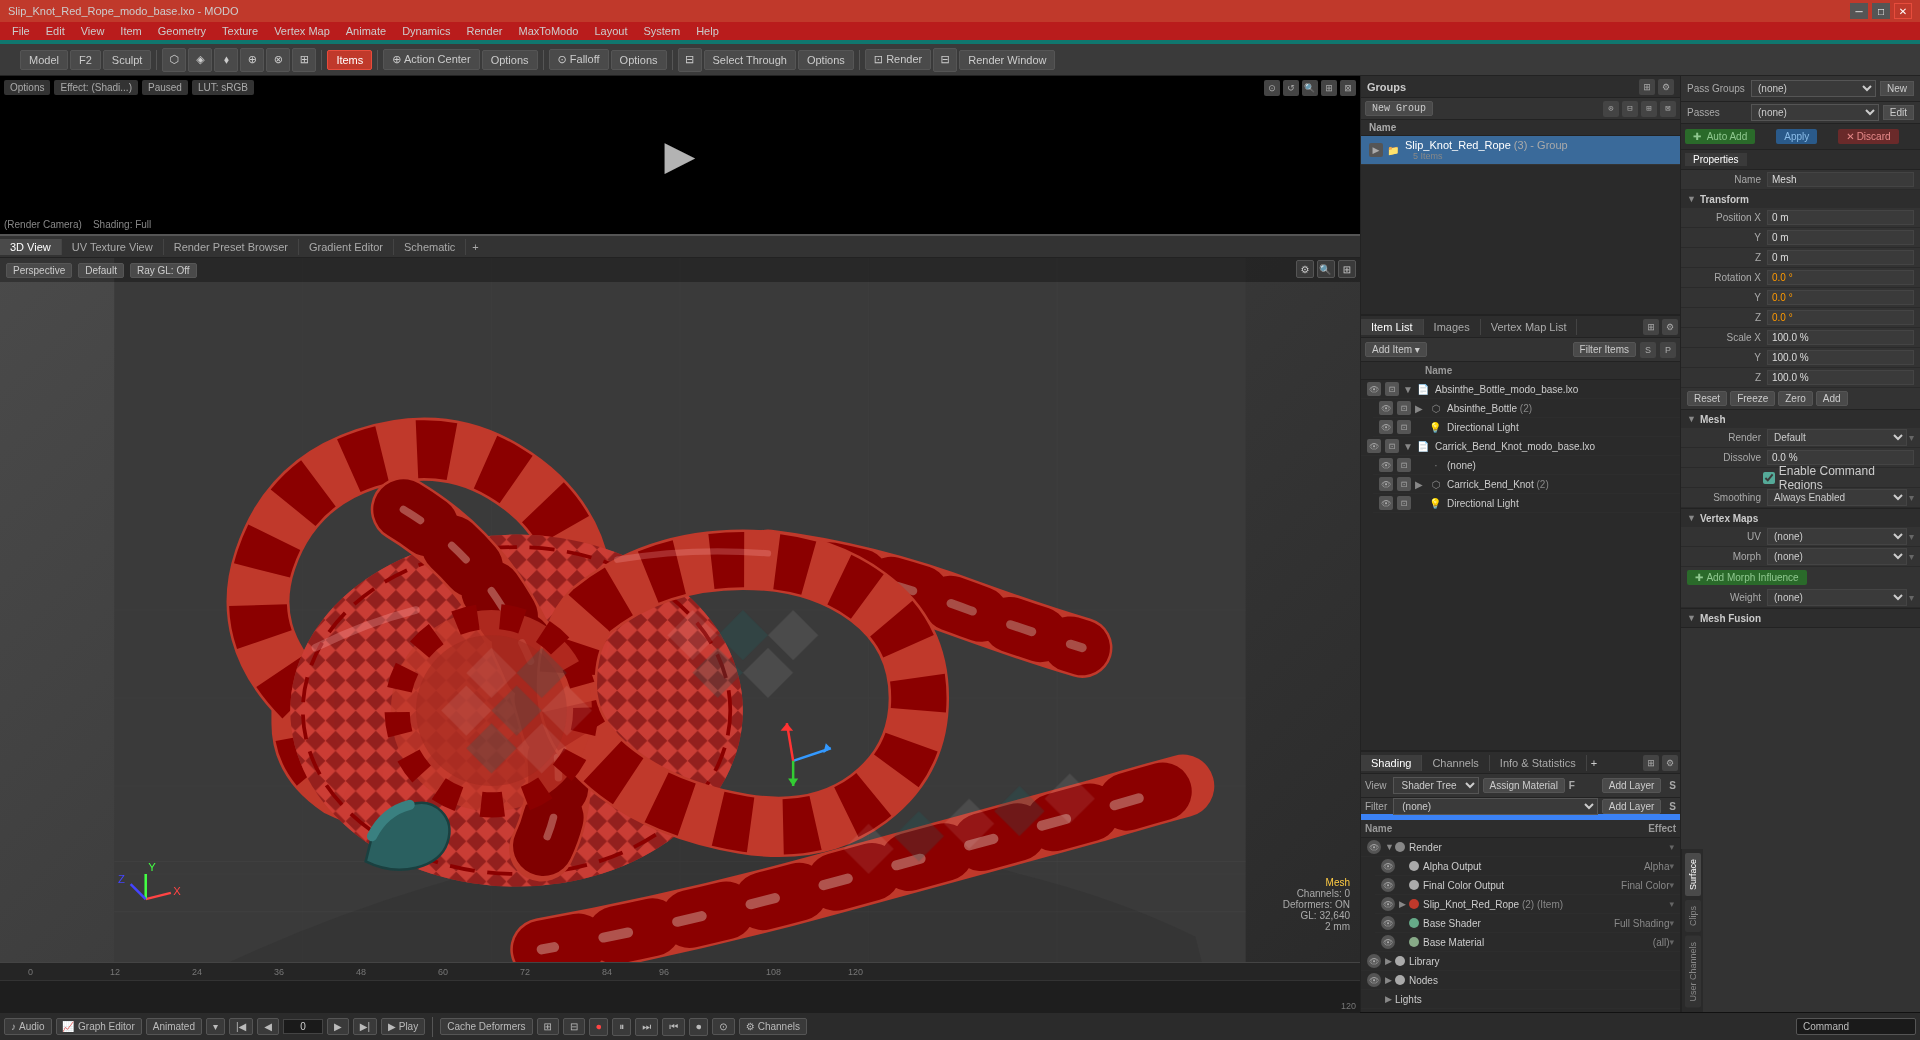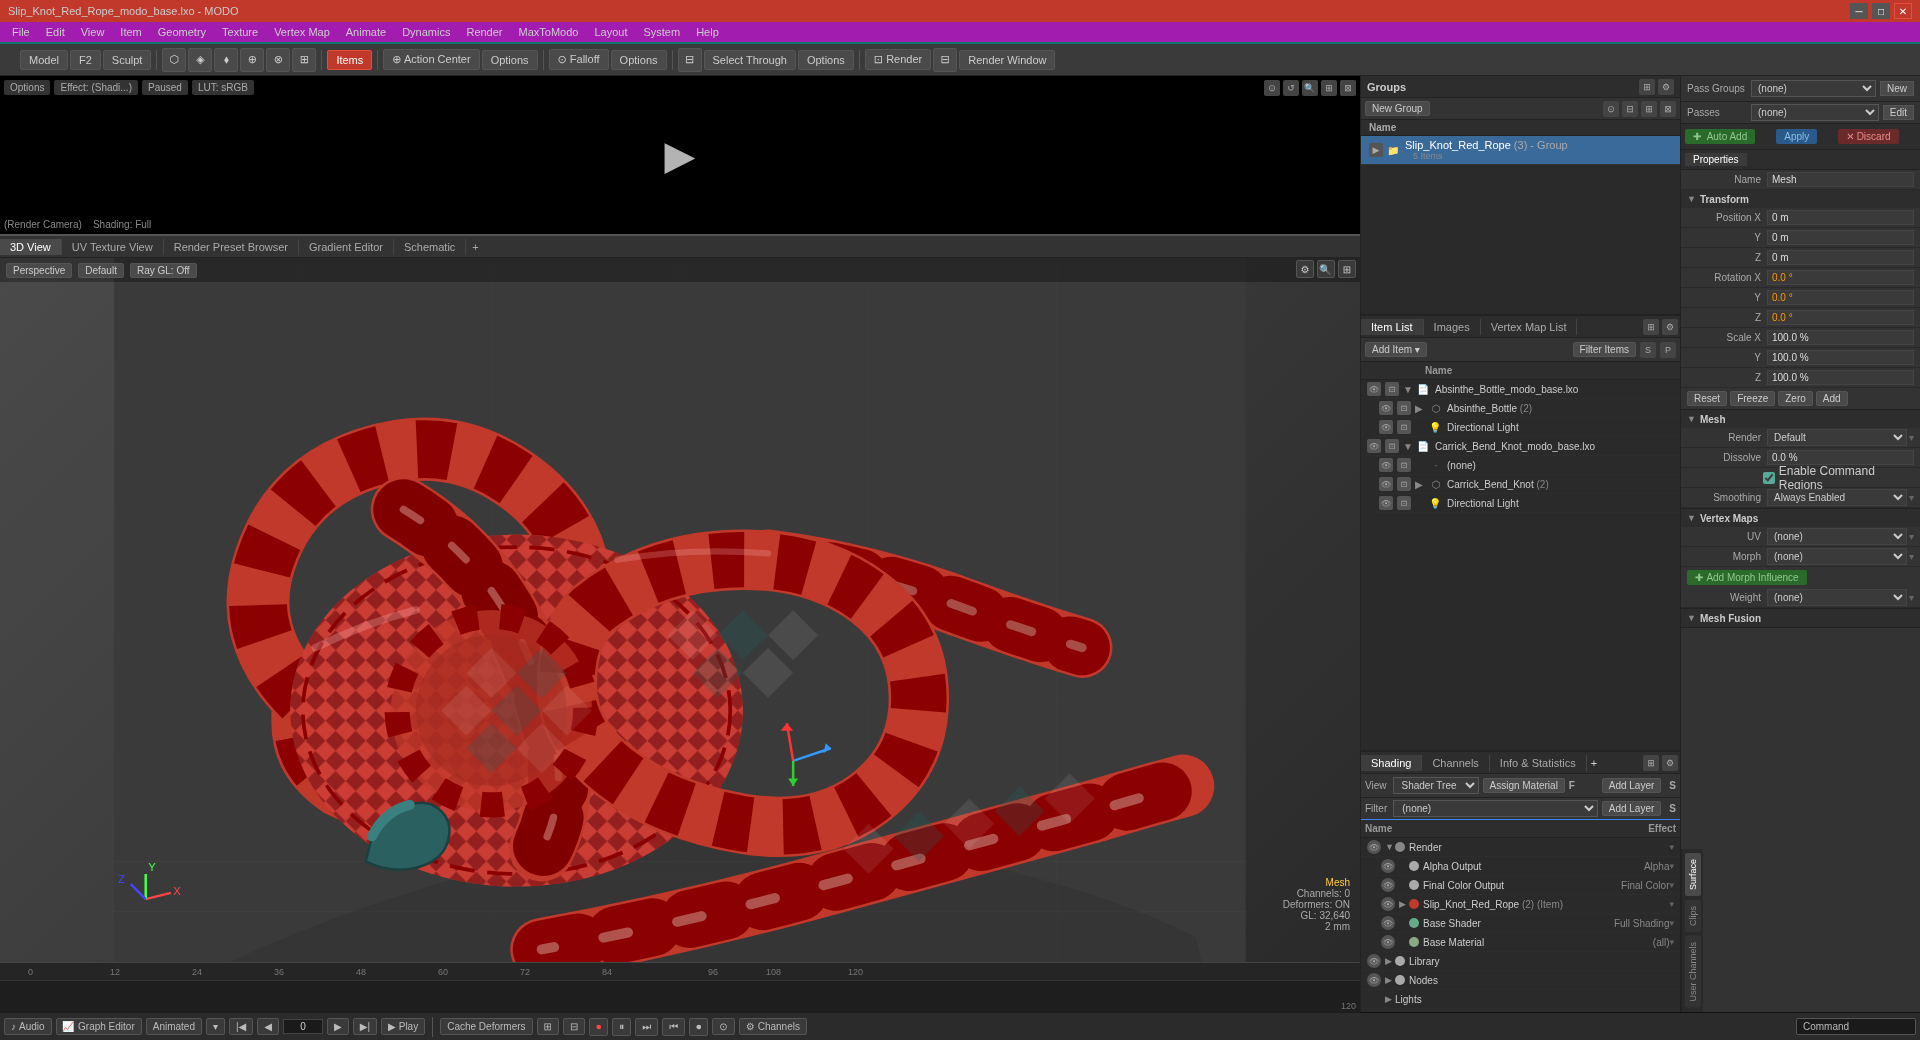--- a/index.html
+++ b/index.html
@@ -5,21 +5,21 @@
     * { margin: 0; padding: 0; box-sizing: border-box; }
     body { width: 1920px; height: 1040px; overflow: hidden; background: #3c3c3c; font-family: 'Segoe UI', Arial, sans-serif; font-size: 11px; color: #ccc; }
 
     
     #titlebar { width: 100%; height: 22px; background: #c0392b; display: flex; align-items: center; padding: 0 8px; justify-content: space-between; }
     #titlebar .win-controls { display: flex; gap: 4px; }
     #titlebar .win-btn { width: 18px; height: 16px; background: #555; color: #fff; font-size: 10px; display: flex; align-items: center; justify-content: center; cursor: pointer; }
     #titlebar .win-btn.close { background: #c0392b; border: 1px solid #e74c3c; }
 
     
-    #menubar { width: 100%; height: 22px; background: #a21caf; display: flex; align-items: center; padding: 0 4px; border-bottom: 2px solid #0f766e; }
+    #menubar { width: 100%; height: 22px; background: #b91c1c; display: flex; align-items: center; padding: 0 4px; border-bottom: 4px solid #0f766e; }
     .menu-item { padding: 2px 8px; color: #ccc; cursor: pointer; font-size: 11px; }
 
     
     #toolbar { width: 100%; height: 32px; background: #3a3a3a; display: flex; align-items: center; padding: 0 20px; gap: 2px; border-bottom: 1px solid #222; }
     .toolbar-btn { padding: 3px 8px; background: #4a4a4a; color: #ccc; font-size: 11px; cursor: pointer; border: 1px solid #555; border-radius: 2px; white-space: nowrap; }
     .toolbar-btn.active { background: #c0392b; color: #fff; border-color: #e74c3c; }
     .toolbar-sep { width: 1px; height: 20px; background: #555; margin: 0 3px; }
     .toolbar-icon { width: 24px; height: 24px; background: #4a4a4a; border: 1px solid #555; border-radius: 2px; display: flex; align-items: center; justify-content: center; cursor: pointer; font-size: 11px; color: #ccc; }
 
     
@@ -60,21 +60,21 @@
 
     
     #right-panel { width: 320px; display: flex; flex-direction: column; background: #333; border-left: 1px solid #222; }
 
     
     #groups-panel { height: 240px; background: #a3a3a3; border-bottom: 2px solid #222; display: flex; flex-direction: column; }
     #groups-header { height: 22px; background: #2d2d2d; display: flex; align-items: center; justify-content: space-between; padding: 0 6px; border-bottom: 1px solid #222; }
     .panel-title { color: #ccc; font-size: 11px; font-weight: bold; }
     .panel-icons { display: flex; gap: 3px; }
     .pi { width: 16px; height: 16px; background: #444; color: #aaa; font-size: 9px; display: flex; align-items: center; justify-content: center; cursor: pointer; border-radius: 2px; }
-    #groups-toolbar { height: 22px; background: #333; display: flex; align-items: center; padding: 0 4px; gap: 4px; border-bottom: 1px solid #222; }
+    #groups-toolbar { height: 22px; background: #333; display: flex; align-items: center; padding: 0 4px; gap: 4px; border-bottom: 1px solid #222; font-family: Liberation Mono, monospace; }
     #groups-body { flex: 1; background: #2a2a2a; overflow-y: auto; }
     .group-row { padding: 3px 8px; display: flex; align-items: center; gap: 4px; border-bottom: 1px solid #333; }
     .group-row.selected { background: #3a6a9a; }
     .group-icon { width: 14px; height: 14px; background: #555; border-radius: 2px; font-size: 9px; display: flex; align-items: center; justify-content: center; color: #aaa; }
     #col-name { color: #aaa; font-size: 10px; font-weight: bold; padding: 2px 8px; background: #2d2d2d; border-bottom: 1px solid #222; }
 
     
     #item-list-panel { flex: 1; display: flex; flex-direction: column; background: #333; border-bottom: 2px solid #222; }
     #item-list-tabs { height: 22px; background: #2d2d2d; display: flex; align-items: center; border-bottom: 1px solid #222; }
     .il-tab { padding: 2px 10px; color: #aaa; font-size: 11px; cursor: pointer; border-right: 1px solid #444; }
@@ -388,21 +388,21 @@
     <div id="timeline-area">
       <div id="tl-ruler">
         <span style="position:absolute;left:28px;">0</span>
         <span style="position:absolute;left:110px;">12</span>
         <span style="position:absolute;left:192px;">24</span>
         <span style="position:absolute;left:274px;">36</span>
         <span style="position:absolute;left:356px;">48</span>
         <span style="position:absolute;left:438px;">60</span>
         <span style="position:absolute;left:520px;">72</span>
         <span style="position:absolute;left:602px;">84</span>
-        <span style="position:absolute;left:708px;">96</span>
+        <span style="position:absolute;left:659px;">96</span>
         <span style="position:absolute;left:766px;">108</span>
         <span style="position:absolute;left:848px;">120</span>
       </div>
       <div id="tl-track" style="position:relative;">
         <div style="position:absolute;bottom:2px;right:4px;font-size:9px;color:#777;">120</div>
       </div>
     </div>
 
   </div>
 
@@ -531,21 +531,21 @@
         <span style="font-size:10px;color:#aaa;margin-right:2px;">View</span>
         <select class="sh-select">
           <option>Shader Tree</option>
         </select>
         <div class="sh-btn">Assign Material</div>
         <span style="font-size:10px;color:#aaa;font-weight:bold;">F</span>
         <div style="flex:1;"></div>
         <div class="sh-btn">Add Layer</div>
         <span style="font-size:10px;color:#aaa;font-weight:bold;margin-left:4px;">S</span>
       </div>
-      <div id="shading-filter-toolbar" style="height:22px;background:#333;display:flex;align-items:center;padding:0 4px;gap:4px;border-bottom:1px solid #3b82f6;">
+      <div id="shading-filter-toolbar" style="height:22px;background:#333;display:flex;align-items:center;padding:0 4px;gap:4px;border-bottom:6px solid #3b82f6;">
         <span style="font-size:10px;color:#aaa;margin-right:2px;">Filter</span>
         <select class="sh-select" style="flex:1;">
           <option>(none)</option>
         </select>
         <div class="sh-btn">Add Layer</div>
         <span style="font-size:10px;color:#aaa;font-weight:bold;margin-left:4px;">S</span>
       </div>
       <div class="sh-col-headers">
         <span style="font-size:10px;color:#999;font-weight:bold;">Name</span>
         <span style="font-size:10px;color:#999;font-weight:bold;">Effect</span>

